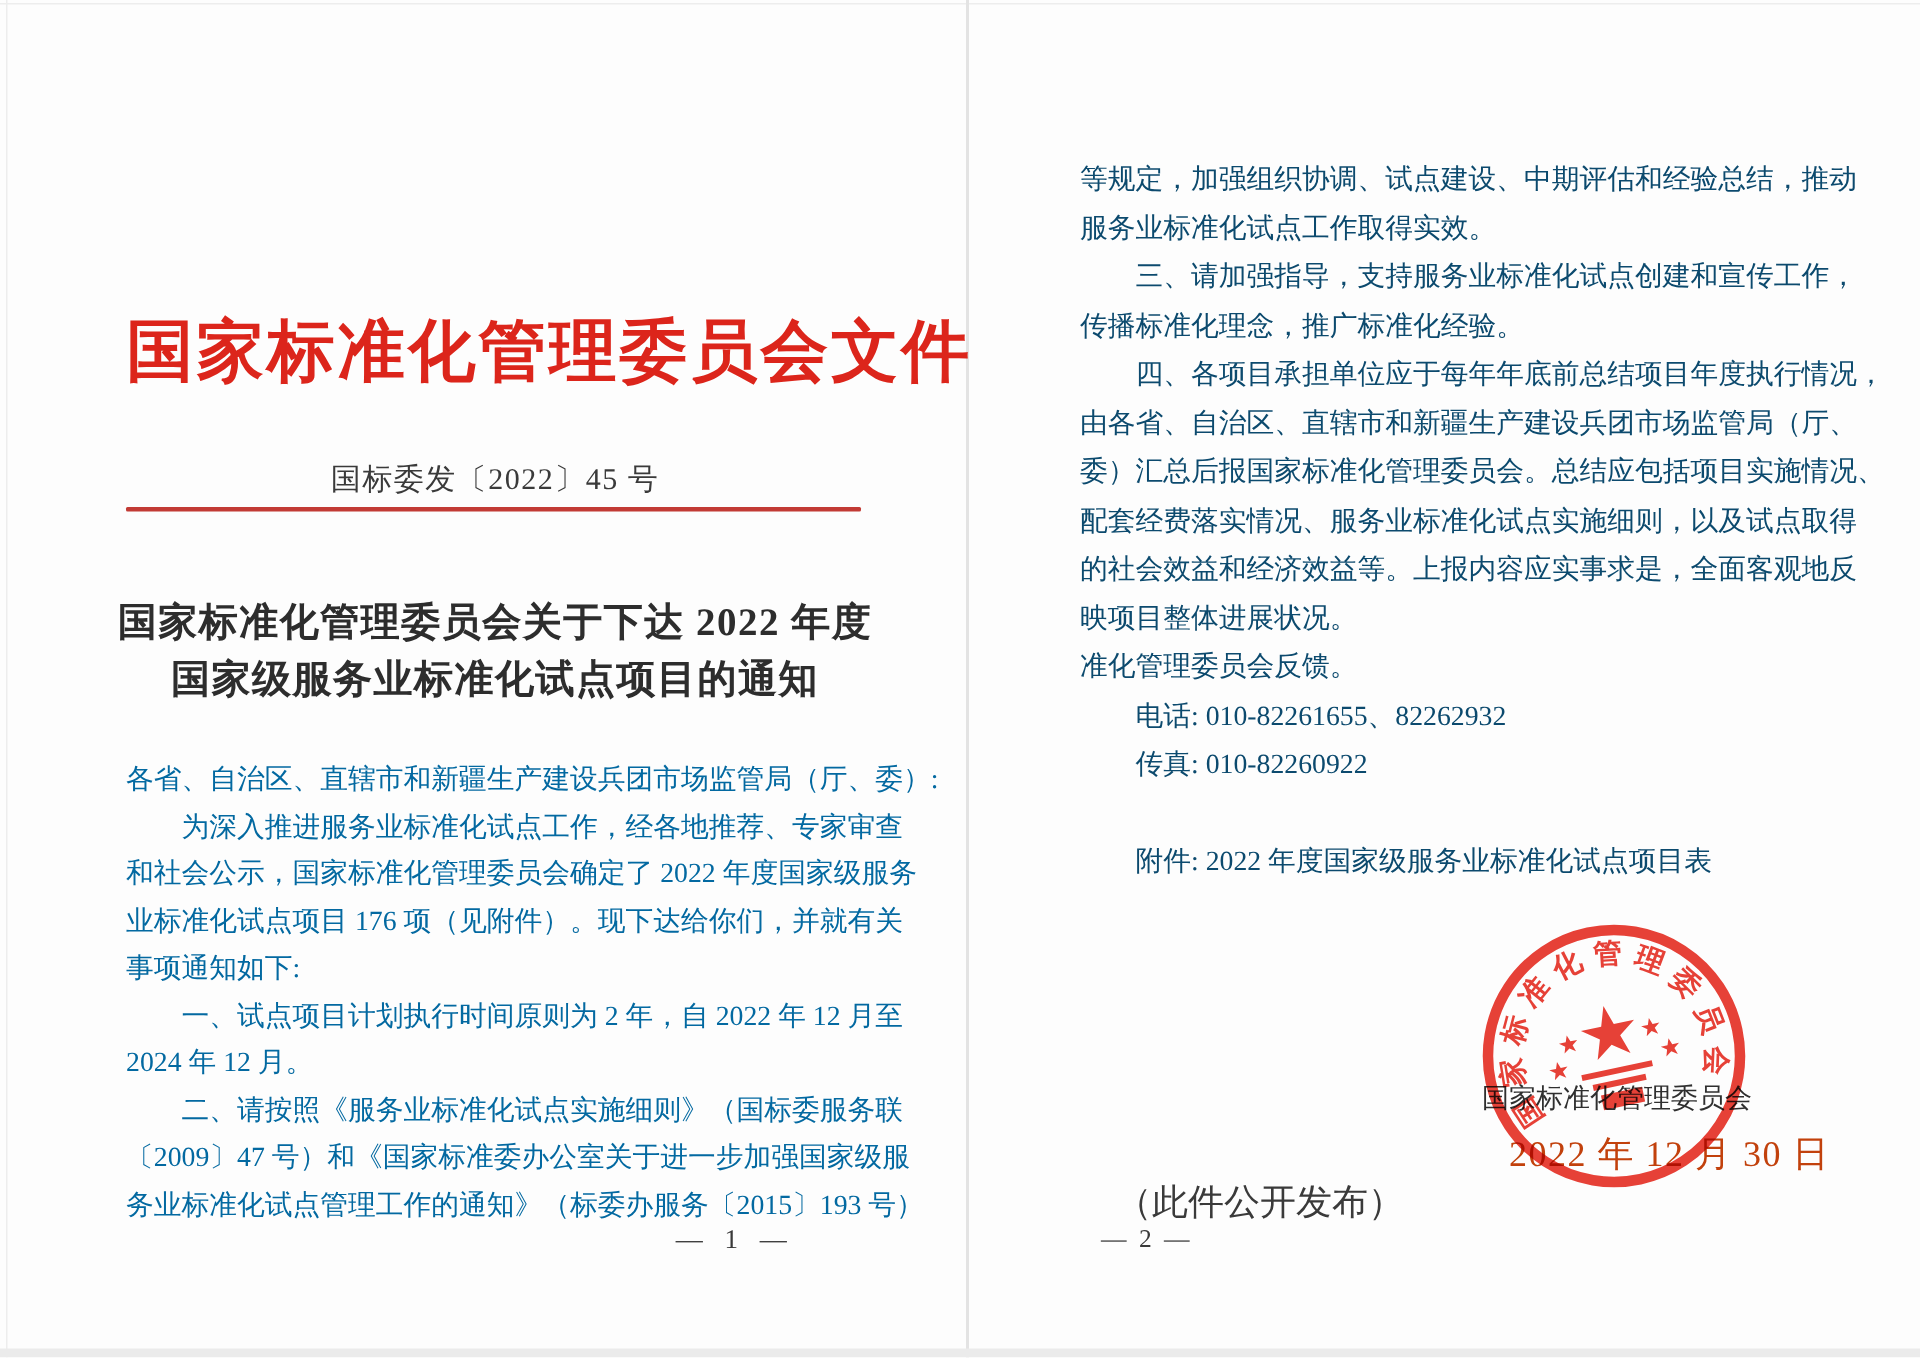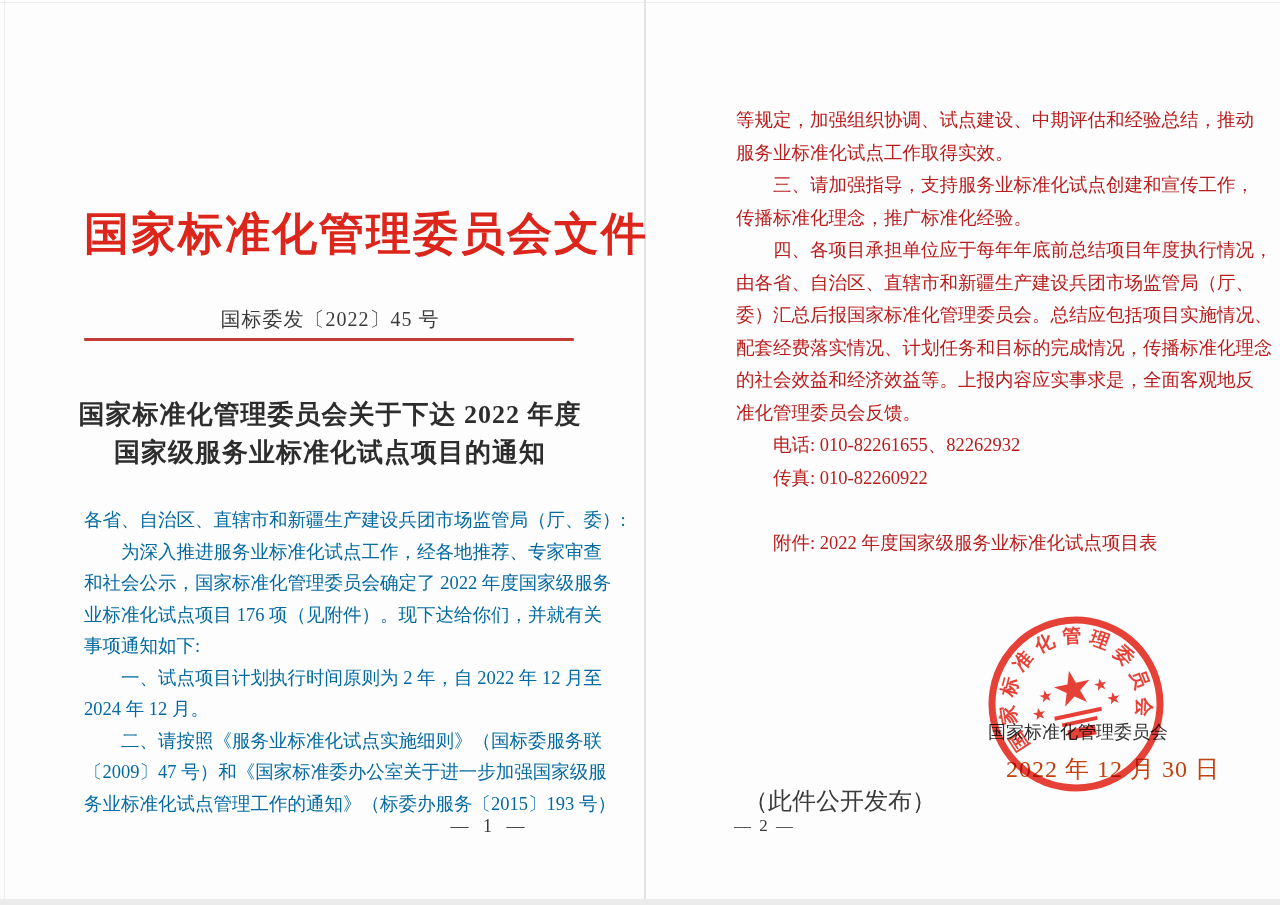--- a/index.html
+++ b/index.html
@@ -41,21 +41,21 @@
   }
   .p1-body .line{height:31.5px;line-height:31.5px;white-space:nowrap;}
   .p1-footer{
     position:absolute;left:420px;top:816px;width:140px;
     font-size:18px;color:#3a3a3a;letter-spacing:5px;text-align:center;white-space:nowrap;
   }
 
   
   .p2-body{
     position:absolute;left:720px;top:104px;width:500px;
-    font-size:18.5px;color:#b91c1c;margin-left:16px;
+    font-size:18.5px;color:#0c4a6e;
   }
   .p2-body .line{height:32.5px;line-height:32.5px;white-space:nowrap;}
   .p2-signer{
     position:absolute;left:988px;top:720px;
     font-size:18px;color:#2f2f2f;white-space:nowrap;z-index:1;
   }
   .p2-date{
     position:absolute;left:1006px;top:753px;
     font-size:24px;color:#c2410c;letter-spacing:1px;white-space:nowrap;z-index:1;
   }
@@ -113,22 +113,23 @@
 
   <div>
     <div class="p2-body">
         <div class="line">等规定，加强组织协调、试点建设、中期评估和经验总结，推动</div>
         <div class="line">服务业标准化试点工作取得实效。</div>
         <div class="line">　　三、请加强指导，支持服务业标准化试点创建和宣传工作，</div>
         <div class="line">传播标准化理念，推广标准化经验。</div>
         <div class="line">　　四、各项目承担单位应于每年年底前总结项目年度执行情况，</div>
         <div class="line">由各省、自治区、直辖市和新疆生产建设兵团市场监管局（厅、</div>
         <div class="line">委）汇总后报国家标准化管理委员会。总结应包括项目实施情况、</div>
-        <div class="line">配套经费落实情况、计划任务和目标的完成情况，传播标准化理念</div>
+        <div class="line">配套经费落实情况、服务业标准化试点实施细则，以及试点取得</div>
         <div class="line">的社会效益和经济效益等。上报内容应实事求是，全面客观地反</div>
+        <div class="line">映项目整体进展状况。</div>
         <div class="line">准化管理委员会反馈。</div>
         <div class="line">　　电话: 010-82261655、82262932</div>
         <div class="line">　　传真: 010-82260922</div>
         <div class="line"></div>
         <div class="line">　　附件: 2022 年度国家级服务业标准化试点项目表</div>
       </div>
 
     <div class="p2-signer">国家标准化管理委员会</div>
 
     <div class="p2-date">2022 年 12 月 30 日</div>

